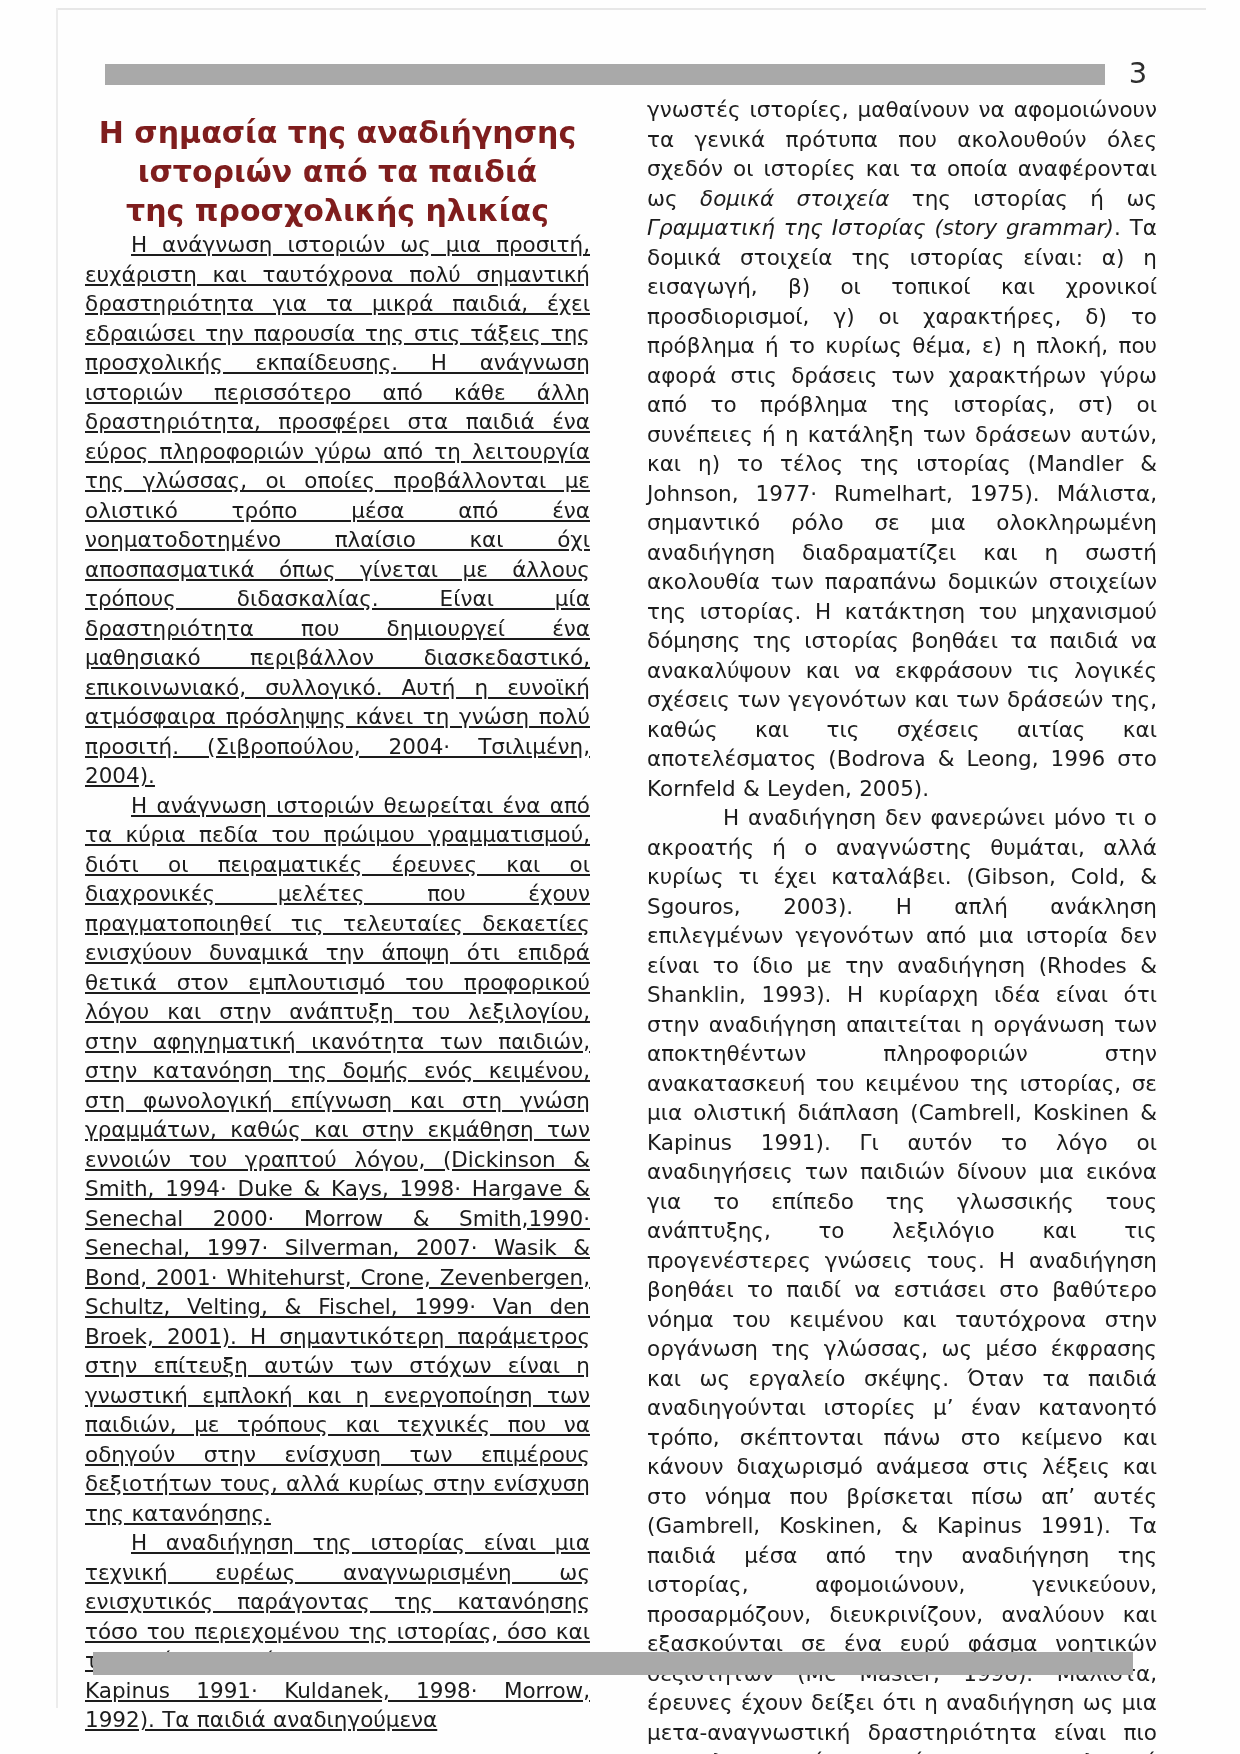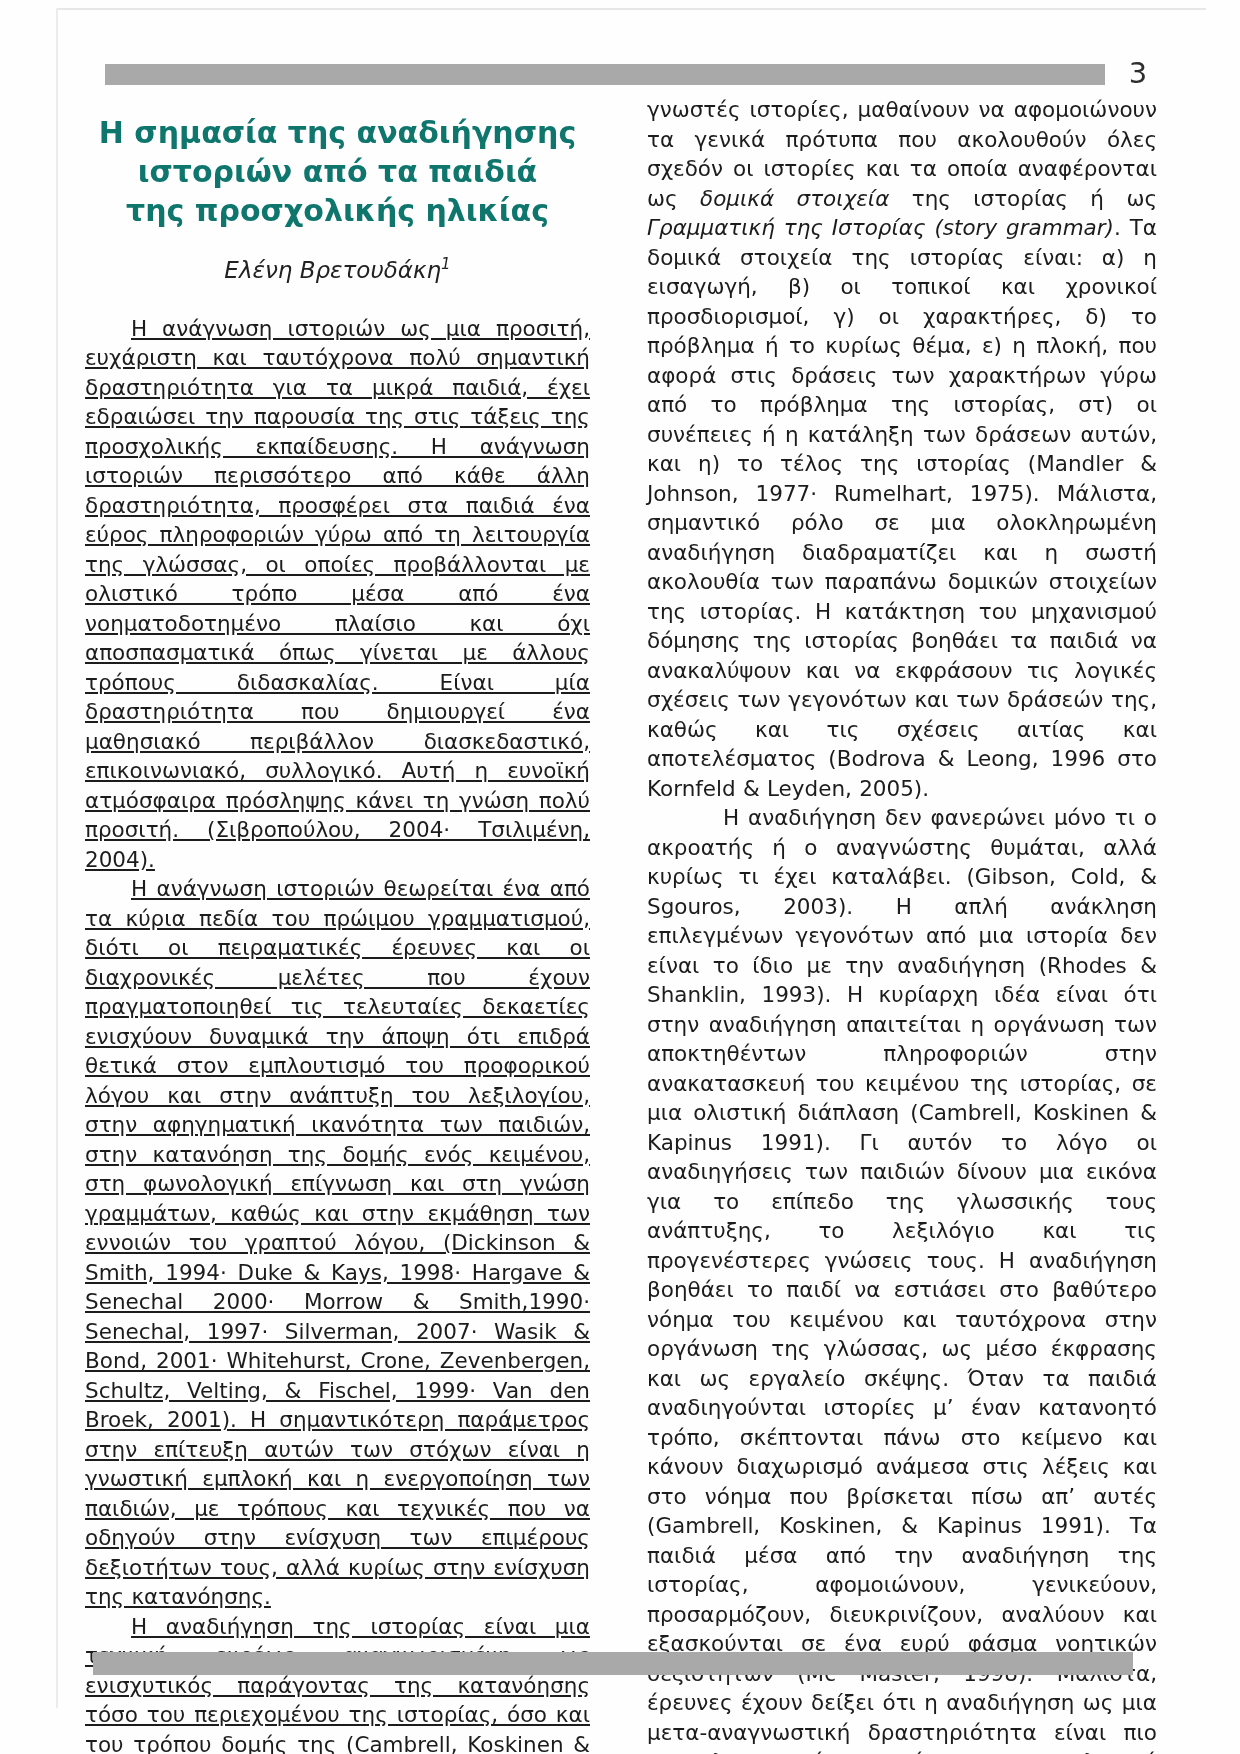--- a/index.html
+++ b/index.html
@@ -24,21 +24,21 @@
   .content{
     position:absolute;left:85px;top:95px;width:1072px;
     display:flex;gap:57px;
   }
   .col{font-size:21.5px;line-height:29.5px;}
   .col-left{width:505px;}
   .col-right{width:510px;}
   h1.title{
     margin:18px 0 0 0;
     font-size:30px;line-height:39px;font-weight:bold;
-    text-align:center;white-space:pre-line;color:#0f766e;
+    text-align:center;white-space:pre-line;color:#7f1d1d;
   }
   .author{
     margin-top:26px;margin-bottom:28px;
     text-align:center;font-style:italic;font-size:23px;color:#222;
   }
   .author sup{font-size:15px;font-style:italic;line-height:0;}
   .paragraphs p{
     margin:0;text-align:justify;
     -webkit-hyphens:none;hyphens:none;
     word-spacing:0.02em;
@@ -56,23 +56,20 @@
   <div class="edge-left"></div>
 
   <div class="topbar" style="background: rgb(169, 169, 169);"></div>
   <div class="pagenum">3</div>
 
   <div class="content">
     <div class="col col-left">
       <h1 class="title">Η σημασία της αναδιήγησης
 ιστοριών από τα παιδιά
 της προσχολικής ηλικίας</h1>
-      <div class="author">
-        <span>Ελένη Βρετουδάκη</span><sup>1</sup>
-      </div>
       <div class="paragraphs">
           <p class="indent-normal"><span>Η ανάγνωση ιστοριών ως μια  προσιτή, ευχάριστη και ταυτόχρονα πολύ σημαντική δραστηριότητα για τα μικρά παιδιά, έχει εδραιώσει την παρουσία της στις τάξεις της προσχολικής εκπαίδευσης. Η ανάγνωση ιστοριών περισσότερο από κάθε άλλη δραστηριότητα, προσφέρει στα παιδιά ένα εύρος πληροφοριών γύρω από τη λειτουργία της γλώσσας, οι οποίες προβάλλονται  με ολιστικό τρόπο μέσα από ένα νοηματοδοτημένο πλαίσιο και όχι αποσπασματικά όπως γίνεται με άλλους τρόπους διδασκαλίας. Είναι μία δραστηριότητα που δημιουργεί ένα μαθησιακό περιβάλλον διασκεδαστικό, επικοινωνιακό, συλλογικό. Αυτή η ευνοϊκή ατμόσφαιρα πρόσληψης κάνει τη γνώση πολύ προσιτή. (Σιβροπούλου, 2004· Τσιλιμένη, 2004).</span></p>
           <p class="indent-normal"><span>Η ανάγνωση ιστοριών θεωρείται ένα από τα κύρια πεδία του πρώιμου γραμματισμού, διότι οι πειραματικές έρευνες και οι διαχρονικές μελέτες που έχουν πραγματοποιηθεί τις τελευταίες δεκαετίες ενισχύουν δυναμικά την άποψη ότι επιδρά θετικά στον εμπλουτισμό του προφορικού λόγου και στην ανάπτυξη του λεξιλογίου, στην αφηγηματική ικανότητα των παιδιών, στην κατανόηση της δομής ενός κειμένου, στη φωνολογική επίγνωση και στη γνώση γραμμάτων, καθώς και στην εκμάθηση των εννοιών του γραπτού λόγου, (Dickinson &amp; Smith, 1994· Duke &amp; Kays, 1998· Hargave &amp; Senechal 2000· Morrow &amp; Smith,1990· Senechal, 1997· Silverman, 2007· Wasik &amp; Bond, 2001· Whitehurst, Crone, Zevenbergen, Schultz, Velting, &amp; Fischel, 1999· Van den Broek, 2001). Η σημαντικότερη παράμετρος στην επίτευξη αυτών των στόχων είναι η γνωστική εμπλοκή και η ενεργοποίηση των παιδιών, με τρόπους και τεχνικές  που να οδηγούν στην ενίσχυση των επιμέρους δεξιοτήτων τους, αλλά κυρίως στην ενίσχυση της κατανόησης.</span></p>
           <p class="indent-normal"><span>Η αναδιήγηση της ιστορίας είναι μια τεχνική ευρέως αναγνωρισμένη ως ενισχυτικός παράγοντας της κατανόησης τόσο του περιεχομένου της ιστορίας, όσο και του τρόπου δομής της (Cambrell, Koskinen &amp; Kapinus 1991· Kuldanek, 1998· Morrow, 1992). Τα παιδιά αναδιηγούμενα</span></p>
         </div>
     </div>
     <div class="col col-right">
       <div class="paragraphs">
           <p class="indent-none"><span>γνωστές ιστορίες, μαθαίνουν να αφομοιώνουν τα γενικά πρότυπα που ακολουθούν όλες σχεδόν οι ιστορίες και τα οποία αναφέρονται ως </span><em>δομικά στοιχεία</em><span> της ιστορίας ή ως </span><em>Γραμματική της Ιστορίας (story grammar)</em><span>. Τα δομικά στοιχεία της ιστορίας είναι: α) η εισαγωγή, β) οι τοπικοί και χρονικοί προσδιορισμοί, γ) οι χαρακτήρες, δ) το πρόβλημα ή το κυρίως θέμα, ε) η πλοκή, που αφορά στις δράσεις των χαρακτήρων γύρω από το πρόβλημα της ιστορίας, στ) οι συνέπειες ή η κατάληξη των δράσεων αυτών, και η) το τέλος της ιστορίας (Mandler &amp; Johnson, 1977· Rumelhart, 1975). Μάλιστα, σημαντικό ρόλο σε μια ολοκληρωμένη αναδιήγηση διαδραματίζει και η σωστή ακολουθία των παραπάνω δομικών στοιχείων της ιστορίας. Η κατάκτηση του μηχανισμού δόμησης της ιστορίας βοηθάει τα παιδιά να ανακαλύψουν και να εκφράσουν τις λογικές σχέσεις των γεγονότων και των δράσεών της, καθώς και τις σχέσεις αιτίας και αποτελέσματος (Bodrova &amp; Leong, 1996 στο Kornfeld &amp; Leyden, 2005).</span></p>
           <p class="indent-large"><span>Η αναδιήγηση δεν φανερώνει μόνο τι ο ακροατής ή ο αναγνώστης θυμάται, αλλά κυρίως τι έχει καταλάβει. (Gibson, Cold, &amp; Sgouros, 2003). Η απλή ανάκληση επιλεγμένων γεγονότων από μια ιστορία δεν είναι το ίδιο με την αναδιήγηση (Rhodes &amp; Shanklin, 1993). Η κυρίαρχη ιδέα είναι ότι στην αναδιήγηση απαιτείται η οργάνωση των αποκτηθέντων πληροφοριών στην ανακατασκευή του κειμένου της ιστορίας, σε μια ολιστική διάπλαση (Cambrell, Koskinen &amp; Kapinus 1991). Γι αυτόν το λόγο οι αναδιηγήσεις των παιδιών δίνουν μια εικόνα για το επίπεδο της γλωσσικής τους ανάπτυξης, το λεξιλόγιο και τις προγενέστερες γνώσεις τους. Η αναδιήγηση βοηθάει το παιδί να εστιάσει στο βαθύτερο νόημα του κειμένου και ταυτόχρονα στην οργάνωση της γλώσσας, ως μέσο έκφρασης και ως εργαλείο σκέψης. Όταν τα παιδιά αναδιηγούνται ιστορίες μ’ έναν κατανοητό τρόπο, σκέπτονται πάνω στο κείμενο και κάνουν διαχωρισμό ανάμεσα στις λέξεις και στο νόημα που βρίσκεται πίσω απ’ αυτές (Gambrell, Koskinen, &amp; Kapinus 1991). Τα παιδιά μέσα από την αναδιήγηση της ιστορίας, αφομοιώνουν, γενικεύουν, προσαρμόζουν, διευκρινίζουν, αναλύουν και εξασκούνται σε ένα ευρύ φάσμα  νοητικών δεξιοτήτων (Mc Master, 1998). Μάλιστα, έρευνες έχουν δείξει ότι η αναδιήγηση ως μια μετα-αναγνωστική δραστηριότητα είναι πιο αποτελεσματική από το κλασικό ερωτηματολόγιο του δασκάλου για τη βελτίωση της κατα-</span></p>

